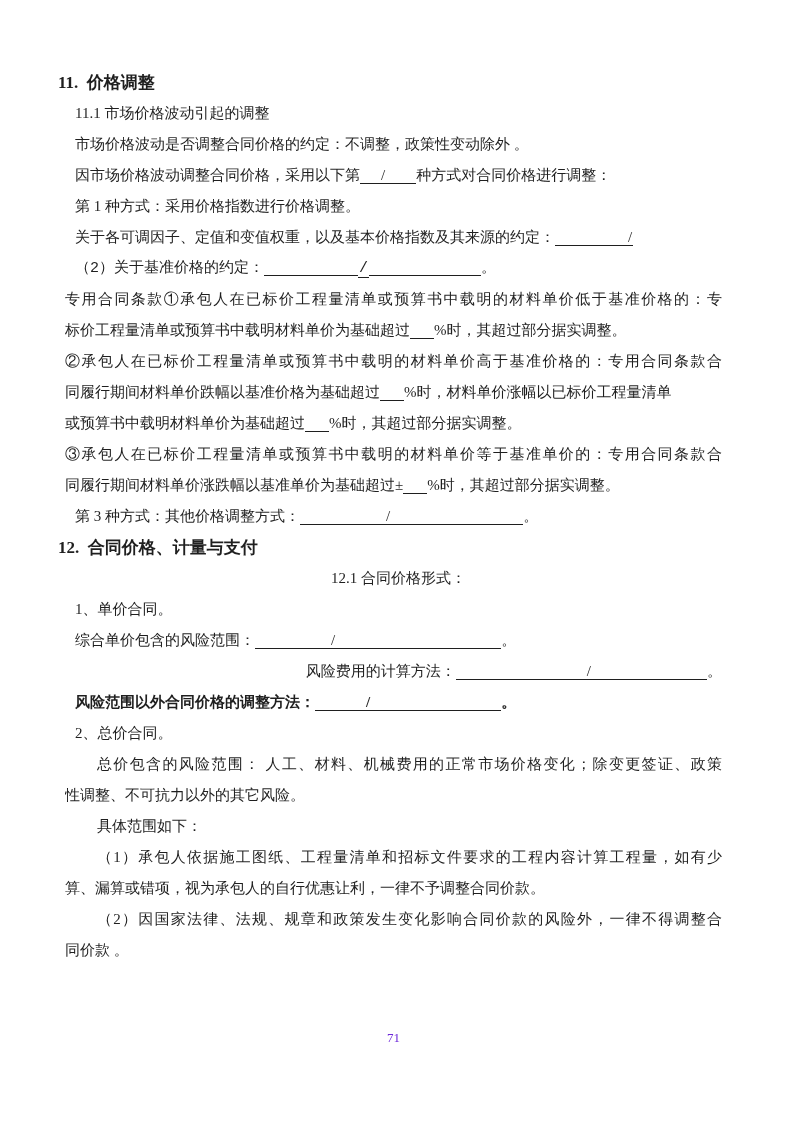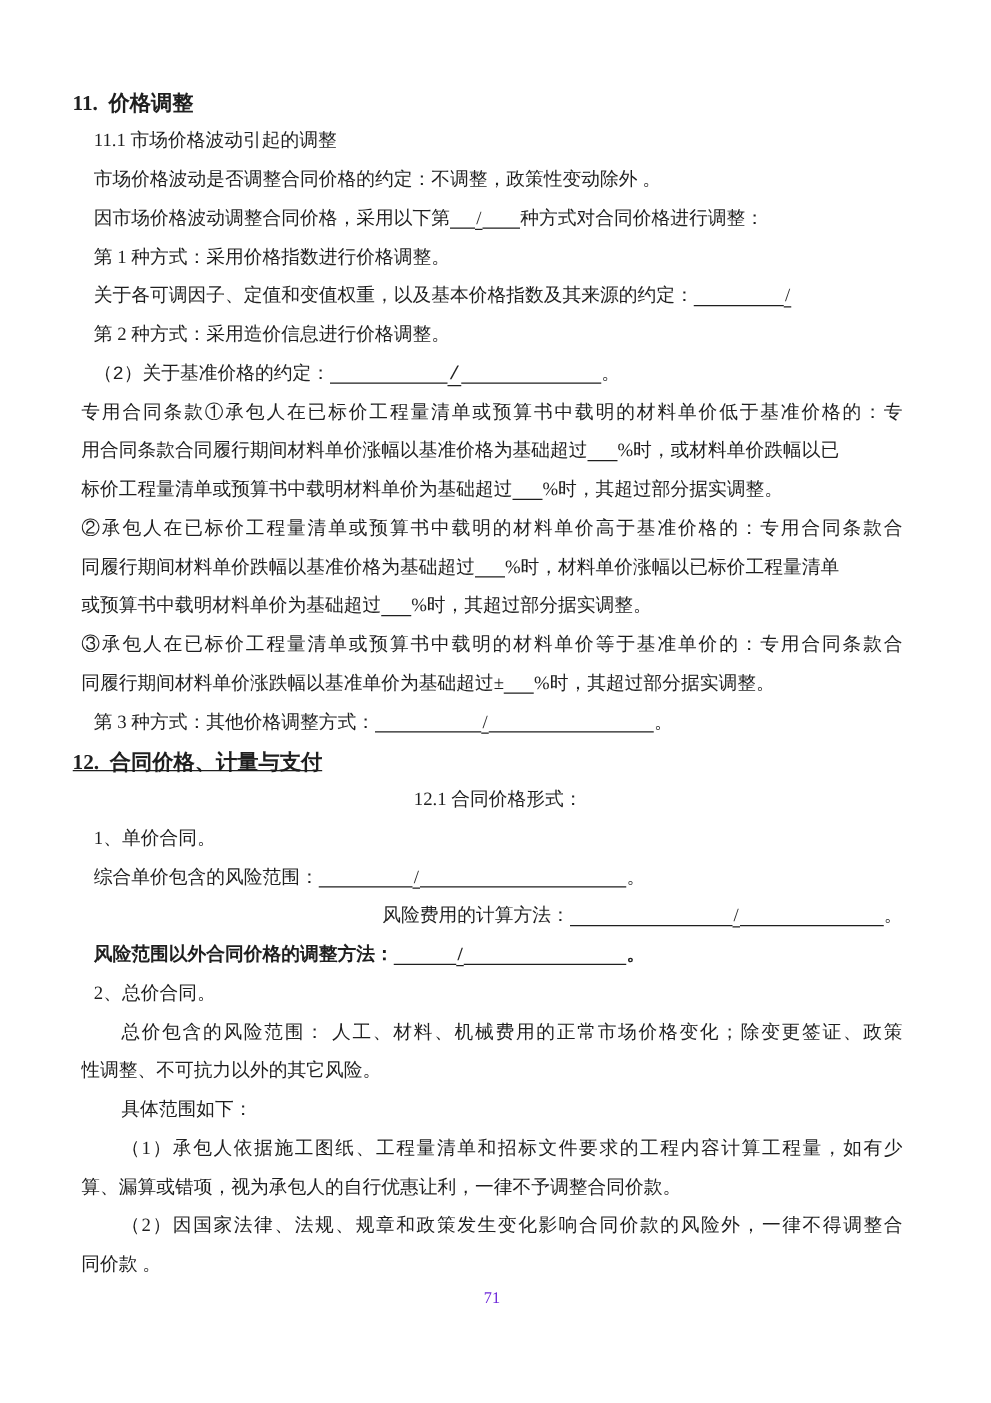--- a/index.html
+++ b/index.html
@@ -57,32 +57,30 @@
 <body>
 
 <div class="page">
   <div class="doc" id="doc-lines">
       <div class="line h1" style="margin-left: -7px;"><span>11.  价格调整</span></div>
       <div class="line" style="margin-left: 10px;"><span>11.1 市场价格波动引起的调整</span></div>
       <div class="line" style="margin-left: 10px;"><span>市场价格波动是否调整合同价格的约定：</span><span class="u">不调整，政策性变动除外 </span><span>。</span></div>
       <div class="line" style="margin-left: 10px;"><span>因市场价格波动调整合同价格，采用以下第</span><span class="bl" style="width: 20px;"></span><span class="u sl">/</span><span class="bl" style="width: 30px;"></span><span>种方式对合同价格进行调整：</span></div>
       <div class="line" style="margin-left: 10px;"><span>第 1 种方式：采用价格指数进行价格调整。</span></div>
       <div class="line" style="margin-left: 10px;"><span>关于各可调因子、定值和变值权重，以及基本价格指数及其来源的约定：</span><span class="bl" style="width: 72px;"></span><span class="u sl">/</span></div>
-      <div class="line" style="margin-left: 10px;"><span>第 2 种方式：采用造价信息进行价格调整。</span></div>
       <div class="line" style="margin-left: 10px; font-family: Liberation Mono, monospace;"><span>（2）关于基准价格的约定：</span><span class="bl" style="width: 94px;"></span><span class="u sl">/</span><span class="bl" style="width: 112px;"></span><span>。</span></div>
       <div class="line fill"><span>专用合同条款①承包人在已标价工程量清单或预算书中载明的材料单价低于基准价格的：专</span></div>
-      <div class="line"><span>用合同条款合同履行期间材料单价涨幅以基准价格为基础超过</span><span class="bl" style="width: 24px;"></span><span>%时，或材料单价跌幅以已</span></div>
       <div class="line"><span>标价工程量清单或预算书中载明材料单价为基础超过</span><span class="bl" style="width: 24px;"></span><span>%时，其超过部分据实调整。</span></div>
       <div class="line fill"><span>②承包人在已标价工程量清单或预算书中载明的材料单价高于基准价格的：专用合同条款合</span></div>
       <div class="line"><span>同履行期间材料单价跌幅以基准价格为基础超过</span><span class="bl" style="width: 24px;"></span><span>%时，材料单价涨幅以已标价工程量清单</span></div>
       <div class="line"><span>或预算书中载明材料单价为基础超过</span><span class="bl" style="width: 24px;"></span><span>%时，其超过部分据实调整。</span></div>
       <div class="line fill"><span>③承包人在已标价工程量清单或预算书中载明的材料单价等于基准单价的：专用合同条款合</span></div>
       <div class="line"><span>同履行期间材料单价涨跌幅以基准单价为基础超过±</span><span class="bl" style="width: 24px;"></span><span>%时，其超过部分据实调整。</span></div>
       <div class="line" style="margin-left: 10px;"><span>第 3 种方式：其他价格调整方式：</span><span class="bl" style="width: 85px;"></span><span class="u sl">/</span><span class="bl" style="width: 132px;"></span><span>。</span></div>
-      <div class="line h1" style="margin-left: -7px; text-decoration: underline;"><span>12.  合同价格、计量与支付</span></div>
+      <div class="line h1" style="margin-left: -7px;"><span>12.  合同价格、计量与支付</span></div>
       <div class="line" style="margin-left: 10px; text-align: center;"><span>12.1 合同价格形式：</span></div>
       <div class="line" style="margin-left: 10px;"><span>1、单价合同。</span></div>
       <div class="line" style="margin-left: 10px;"><span>综合单价包含的风险范围：</span><span class="bl" style="width: 75px;"></span><span class="u sl">/</span><span class="bl" style="width: 165px;"></span><span>。</span></div>
       <div class="line" style=" text-align: right;"><span>风险费用的计算方法：</span><span class="bl" style="width: 130px;"></span><span class="u sl">/</span><span class="bl" style="width: 115px;"></span><span>。</span></div>
       <div class="line" style="margin-left: 10px; font-weight: bold;"><span>风险范围以外合同价格的调整方法：</span><span class="bl" style="width: 50px;"></span><span class="u sl">/</span><span class="bl" style="width: 130px;"></span><span>。</span></div>
       <div class="line" style="margin-left: 10px;"><span>2、总价合同。</span></div>
       <div class="line fill" style="margin-left: 32px;"><span>总价包含的风险范围： </span><span class="u">人工、材料、机械费用的正常市场价格变化；除变更签证、政策</span></div>
       <div class="line"><span class="u">性调整、不可抗力以外的其它风险。 </span></div>
       <div class="line" style="margin-left: 32px;"><span>具体范围如下：</span></div>
       <div class="line fill" style="margin-left: 32px;"><span class="u">（1）承包人依据施工图纸、工程量清单和招标文件要求的工程内容计算工程量，如有少</span></div>

